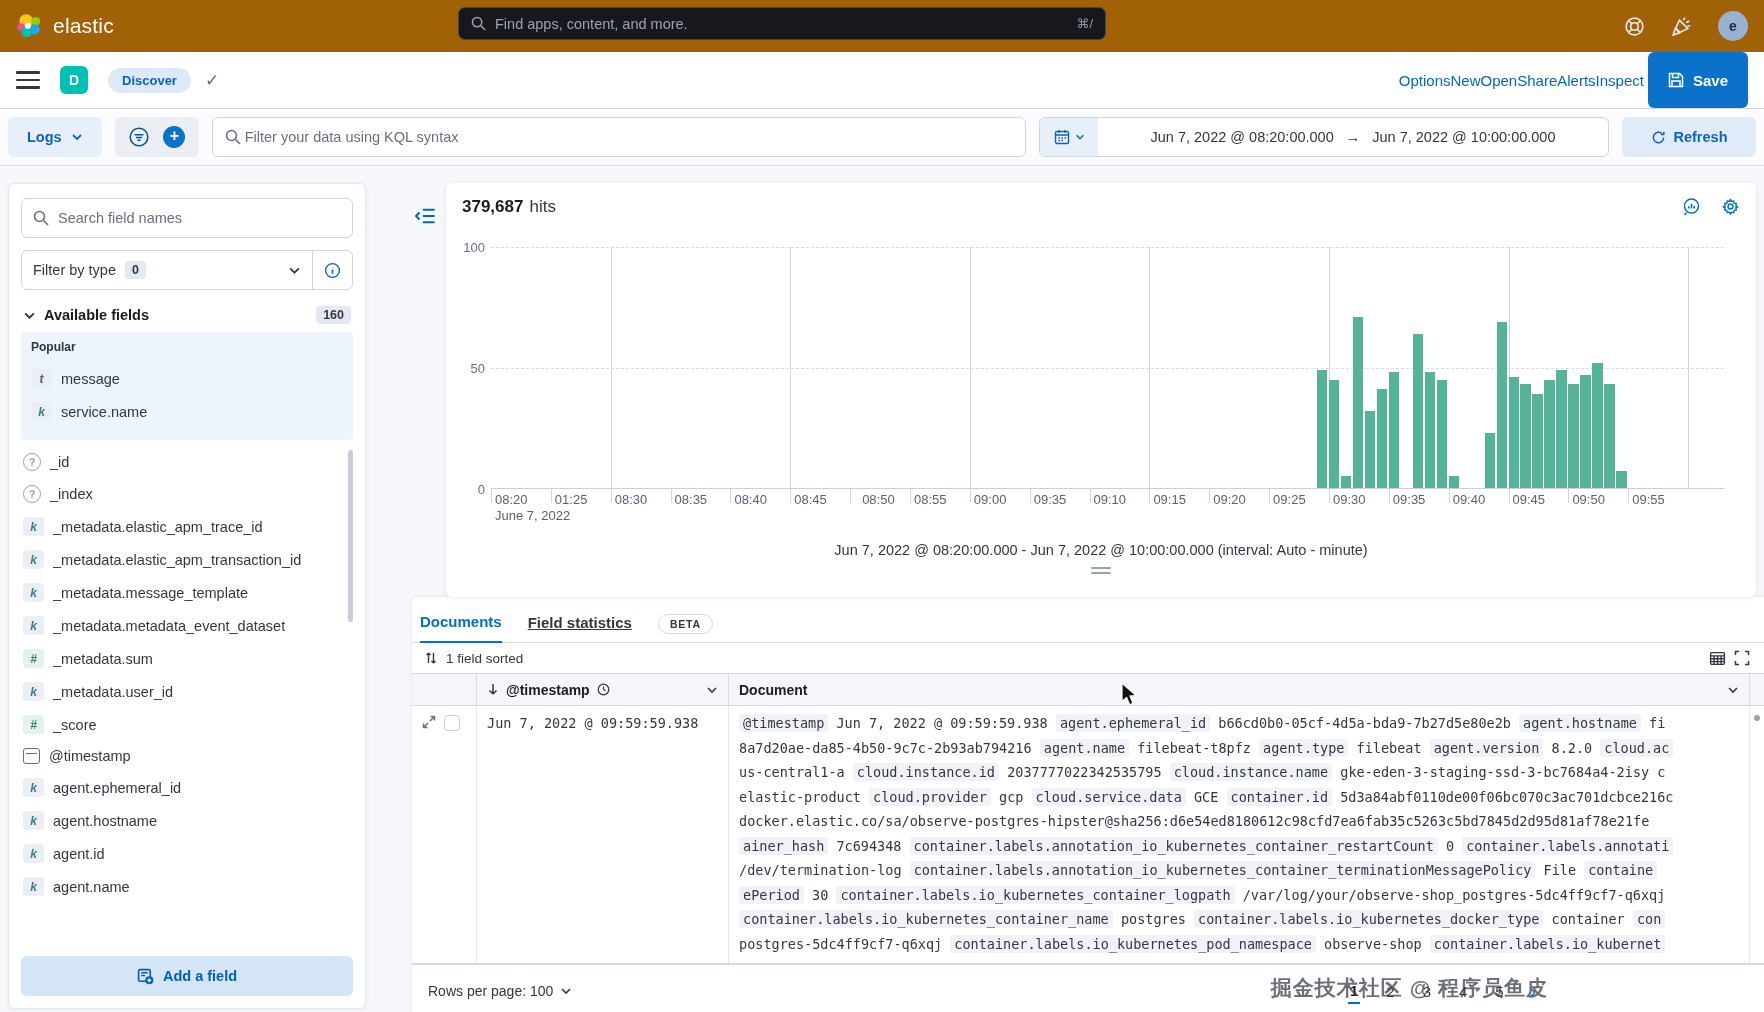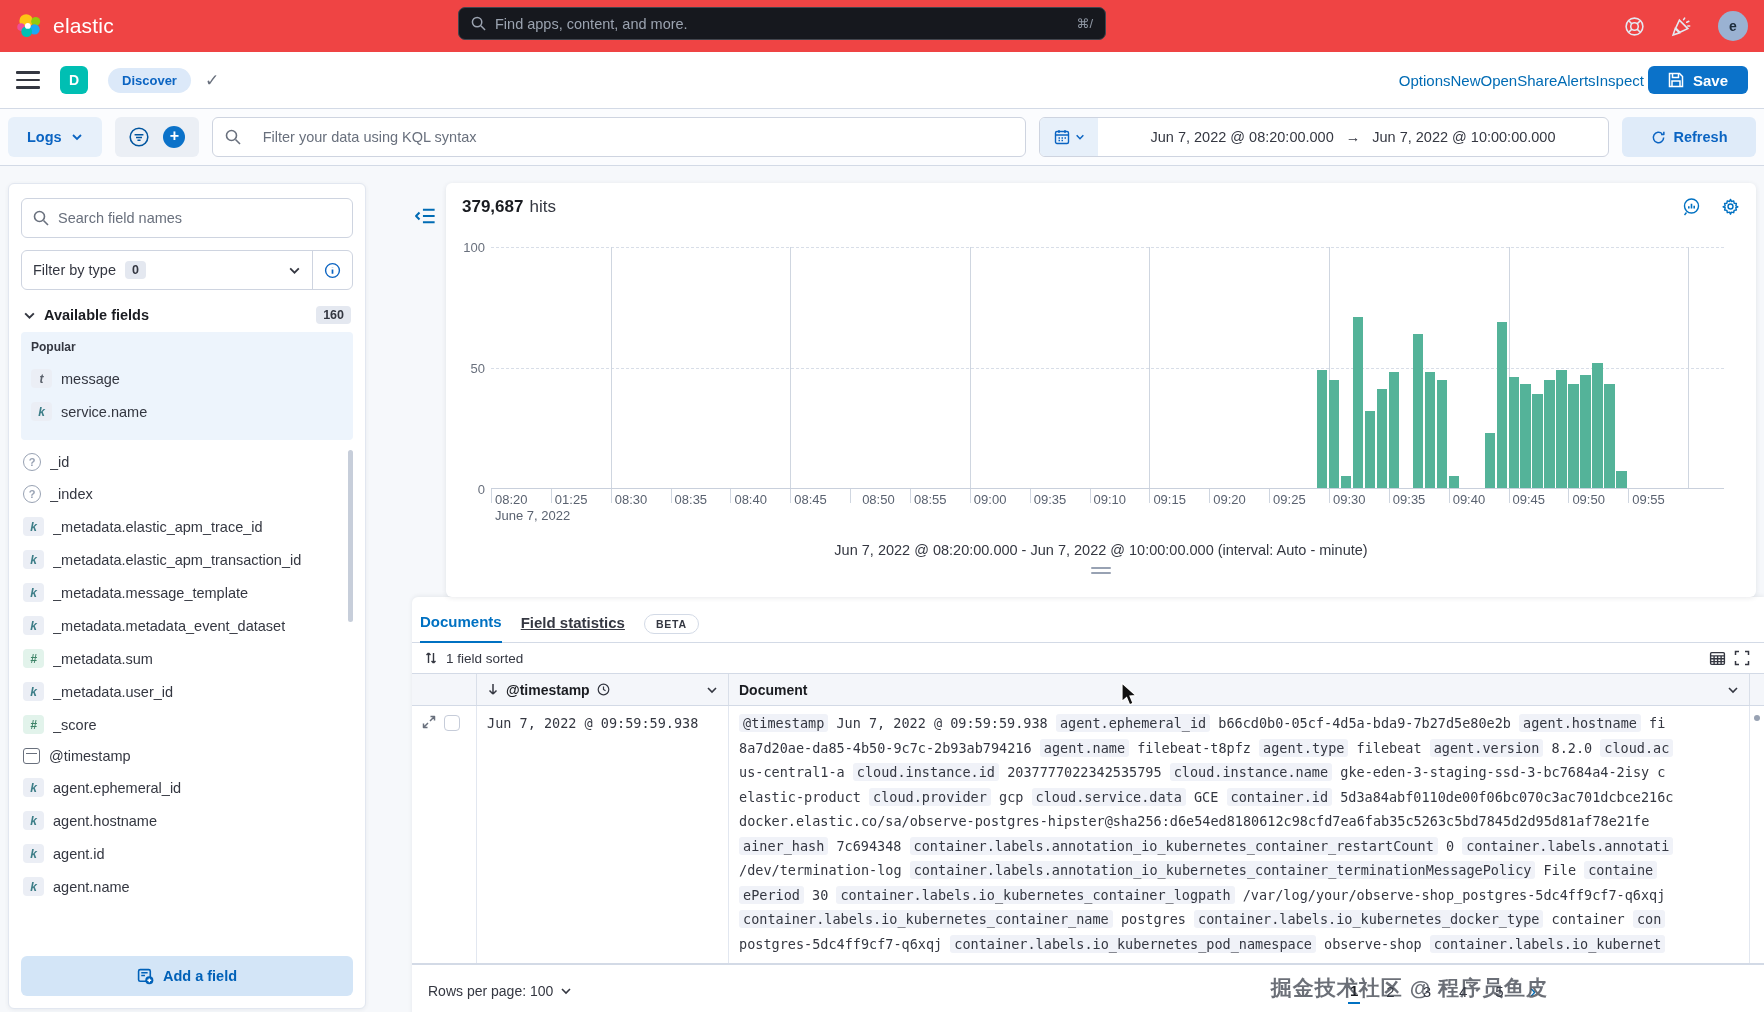--- a/index.html
+++ b/index.html
@@ -1,45 +1,45 @@
 <!DOCTYPE html>
 <html><head>
 <meta charset="utf-8">
 <style>
   *{box-sizing:border-box;margin:0;padding:0}
   html,body{width:1764px;height:1012px;overflow:hidden}
   body{font-family:"Liberation Sans",sans-serif;background:#F6F8FB;color:#343741;position:relative}
   svg{display:block}
 
   
-  .topbar{height:52px;background:#ef4444;display:flex;align-items:center;padding:0 16px;position:relative}
+  .topbar{height:52px;background:#a16207;display:flex;align-items:center;padding:0 16px;position:relative}
   .brand{display:flex;align-items:center;gap:10px}
   .brand-name{color:#fff;font-size:21px;font-weight:500;letter-spacing:.2px}
   .tb-search{position:absolute;left:458px;top:7px;width:648px;height:33px;background:#16181E;border:1px solid #41454E;border-radius:7px;display:flex;align-items:center;padding:0 12px;gap:9px}
   .tb-search-ph{color:#9BA3B0;font-size:14.5px;flex:1}
   .tb-shortcut{color:#8E96A3;font-size:13px}
   .tb-right{margin-left:auto;display:flex;align-items:center;gap:26px}
   .avatar{width:30px;height:30px;border-radius:50%;background:#9AB2D2;color:#1C2B3A;font-size:14px;font-weight:700;display:flex;align-items:center;justify-content:center}
 
   
   .navbar{height:57px;background:#fff;border-bottom:1px solid #D3DAE6;display:flex;align-items:center;padding:0 16px}
   .hamburger{width:24px;display:flex;flex-direction:column;gap:5px;margin-right:20px;cursor:pointer}
   .hamburger i{display:block;height:2.5px;background:#343741;border-radius:1px}
   .app-badge{width:28px;height:28px;border-radius:6px;background:#00BFB3;color:#fff;font-weight:700;font-size:14px;display:flex;align-items:center;justify-content:center;margin-right:20px}
   .crumb-pill{background:#DCE9F9;color:#0B64C2;font-weight:600;font-size:13px;border-radius:15px;padding:5px 14px;margin-right:14px}
   .nav-right{margin-left:auto;display:flex;align-items:center;}
   .nav-link{color:#006BB4;font-size:15px;cursor:pointer;white-space:nowrap}
-  .save-btn{background:#0B72C9;color:#fff;font-size:15px;font-weight:600;border:none;border-radius:6px;height:28px;padding:0 20px;display:flex;align-items:center;gap:9px;margin-left:4px;cursor:pointer}
+  .save-btn{background:#0B72C9;color:#fff;font-size:15px;font-weight:600;border:none;border-radius:6px;height:56px;padding:0 20px;display:flex;align-items:center;gap:9px;margin-left:4px;cursor:pointer}
 
   
   .querybar{height:57px;background:#FBFCFE;border-bottom:1px solid #D3DAE6;display:flex;align-items:center;padding:0 8px;gap:13px}
   .dv-btn{height:40px;background:#E7F0FA;border-radius:6px;color:#0B64C2;font-weight:600;font-size:14.5px;display:flex;align-items:center;gap:9px;padding:0 19px;cursor:pointer}
   .filter-group{height:40px;width:84px;background:#EBEFF5;border-radius:6px;display:flex;align-items:center;justify-content:space-evenly}
   .plus-circle{width:22px;height:22px;border-radius:50%;background:#0B72C9;color:#fff;font-size:16px;line-height:20px;text-align:center;font-weight:600;cursor:pointer}
-  .kql{flex:1;height:40px;background:#fff;border:1px solid #CED4E0;border-radius:6px;display:flex;align-items:center;padding:0 12px;gap:22px}
+  .kql{flex:1;height:40px;background:#fff;border:1px solid #CED4E0;border-radius:6px;display:flex;align-items:center;padding:0 12px;gap:4px}
   .kql-ph{color:#69707D;font-size:14.5px}
   .datepicker{width:570px;height:40px;background:#fff;border:1px solid #CED4E0;border-radius:6px;display:flex;align-items:stretch;overflow:hidden}
   .dp-cal{width:58px;background:#E7F0FA;display:flex;align-items:center;justify-content:center;gap:5px;cursor:pointer}
   .dp-dates{flex:1;display:flex;align-items:center;justify-content:center;gap:12px;font-size:14.5px;color:#343741}
   .dp-date{cursor:pointer;white-space:nowrap}
   .refresh-btn{width:134px;height:40px;background:#DFEBF9;border:none;border-radius:6px;color:#0B64C2;font-weight:600;font-size:14.5px;display:flex;align-items:center;justify-content:center;gap:8px;cursor:pointer}
 
   
   .workspace{display:flex;height:851px}
   .sidebar{width:374px;padding:17px 8px 8px 8px;flex:none}
@@ -87,21 +87,21 @@
   .bar{position:absolute;bottom:0;background:#54B399}
   .xaxis{position:absolute;left:29px;right:16px;bottom:0;height:34px}
   .xtick{position:absolute;top:0;width:1px;height:14px;background:#CFD6E0}
   .xlabel{position:absolute;top:3px;font-size:13px;color:#5A6270;white-space:nowrap}
   .xsub{position:absolute;top:19px;font-size:13px;color:#5A6270;white-space:nowrap}
   .chart-caption{text-align:center;font-size:14.5px;color:#343741;margin-top:19px}
   .drag-handle{width:20px;margin:9px auto 0;cursor:row-resize}
   .drag-handle i{display:block;height:0;border-top:2px solid #98A2B3;margin-bottom:3px;border-radius:1px}
 
   .docs{flex:1;background:#fff;border-radius:6px 0 0 0;box-shadow:0 -1px 4px rgba(40,50,70,.08);display:flex;flex-direction:column;min-height:0}
-  .tabs{height:46px;display:flex;align-items:flex-end;gap:19px;padding:0 0 0 8px;border-bottom:1px solid #D3DAE6}
+  .tabs{height:46px;display:flex;align-items:flex-end;gap:26px;padding:0 0 0 8px;border-bottom:1px solid #D3DAE6}
   .tab{font-size:15px;font-weight:700;padding-bottom:11px;cursor:pointer;display:flex;align-items:center;gap:10px}
   .tab.active{color:#0071C2;border-bottom:2px solid #0071C2;margin-bottom:-1px}
   .tab.plain{color:#343741;text-decoration:underline}
   .beta-pill{border:1px solid #D3DAE6;border-radius:12px;font-size:10.5px;font-weight:700;letter-spacing:.8px;padding:3px 11px;color:#343741;background:#fff}
   .grid-toolbar{height:30px;display:flex;align-items:center;padding:0 14px 0 12px;gap:8px}
   .sorted-label{font-size:13.5px;color:#343741}
   .grid-toolbar .spacer{flex:1}
   .grid-toolbar .icon{cursor:pointer}
 
   .grid{flex:1;display:flex;flex-direction:column;min-height:0}

